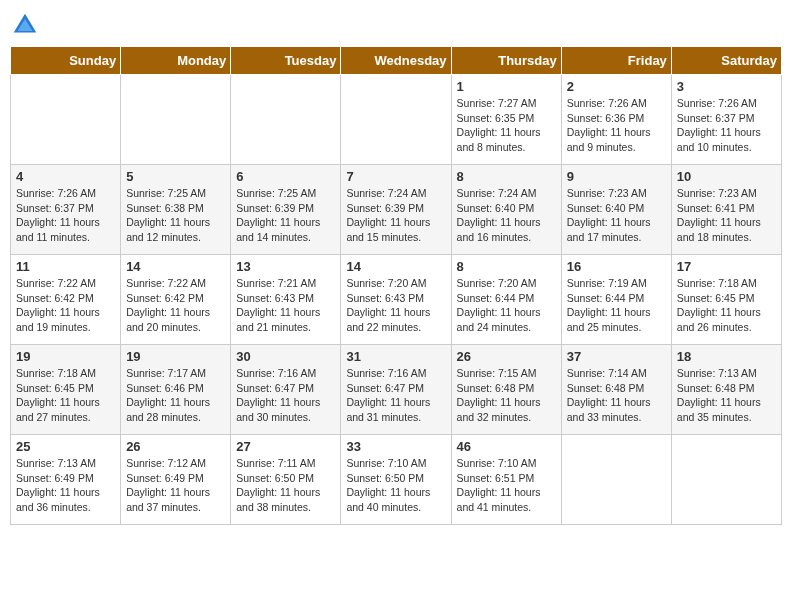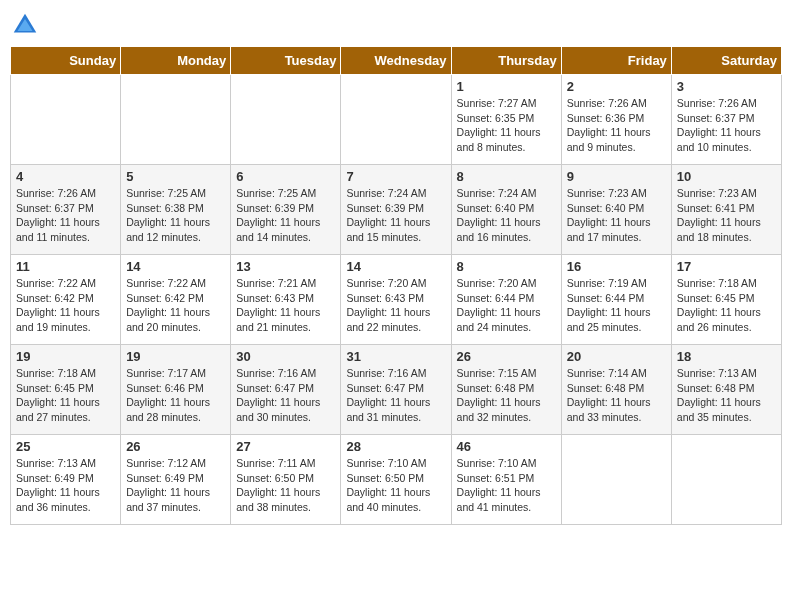--- a/index.html
+++ b/index.html
@@ -207,21 +207,21 @@
         </td>
         <td>
           <div class="day-num">31</div>
           <div class="day-info">Sunrise: 7:16 AM<br>Sunset: 6:47 PM<br>Daylight: 11 hours<br>and 31 minutes.</div>
         </td>
         <td>
           <div class="day-num">26</div>
           <div class="day-info">Sunrise: 7:15 AM<br>Sunset: 6:48 PM<br>Daylight: 11 hours<br>and 32 minutes.</div>
         </td>
         <td>
-          <div class="day-num">20</div>
+          <div class="day-num">37</div>
           <div class="day-info">Sunrise: 7:14 AM<br>Sunset: 6:48 PM<br>Daylight: 11 hours<br>and 33 minutes.</div>
         </td>
         <td>
           <div class="day-num">18</div>
           <div class="day-info">Sunrise: 7:13 AM<br>Sunset: 6:48 PM<br>Daylight: 11 hours<br>and 35 minutes.</div>
         </td>
       </tr>
       <tr class="row-white">
         <td>
           <div class="day-num">25</div>
@@ -229,21 +229,21 @@
         </td>
         <td>
           <div class="day-num">26</div>
           <div class="day-info">Sunrise: 7:12 AM<br>Sunset: 6:49 PM<br>Daylight: 11 hours<br>and 37 minutes.</div>
         </td>
         <td>
           <div class="day-num">27</div>
           <div class="day-info">Sunrise: 7:11 AM<br>Sunset: 6:50 PM<br>Daylight: 11 hours<br>and 38 minutes.</div>
         </td>
         <td>
-          <div class="day-num">28</div>
+          <div class="day-num">33</div>
           <div class="day-info">Sunrise: 7:10 AM<br>Sunset: 6:50 PM<br>Daylight: 11 hours<br>and 40 minutes.</div>
         </td>
         <td>
           <div class="day-num">46</div>
           <div class="day-info">Sunrise: 7:10 AM<br>Sunset: 6:51 PM<br>Daylight: 11 hours<br>and 41 minutes.</div>
         </td>
         <td class="empty"></td>
         <td class="empty"></td>
       </tr>
     </tbody>

